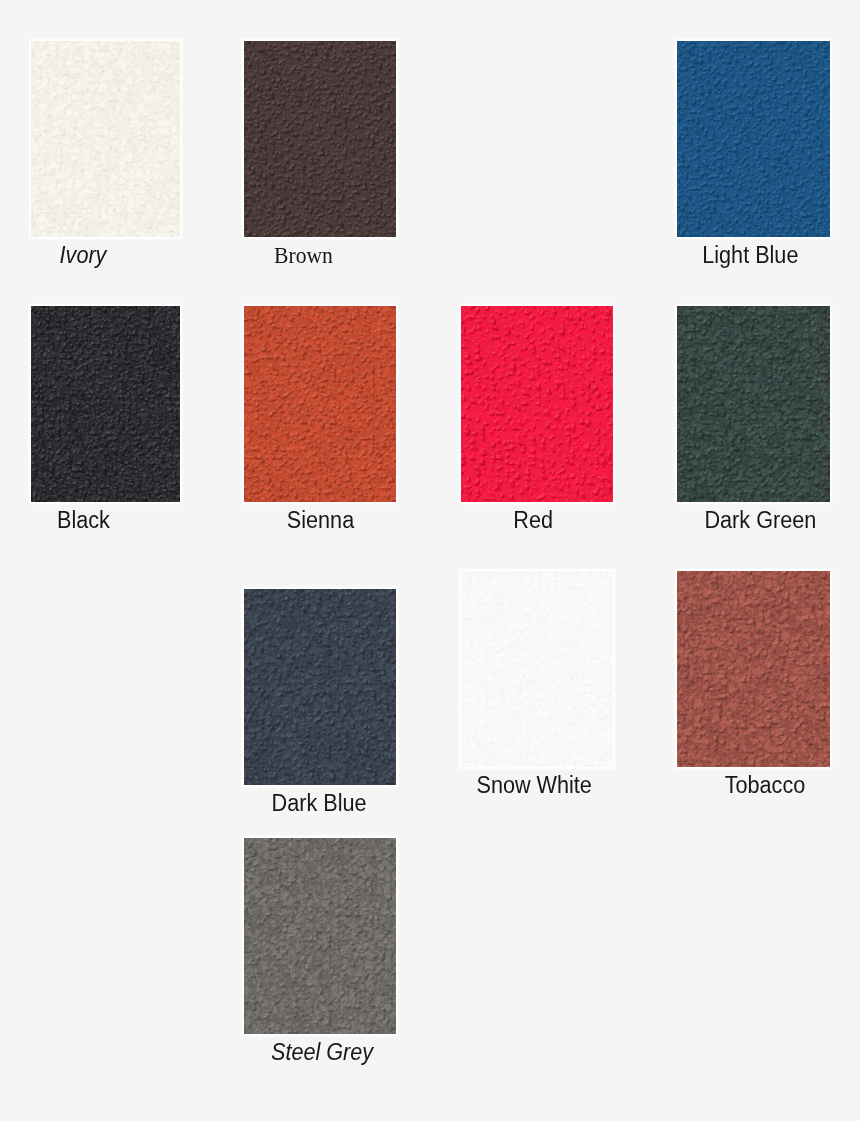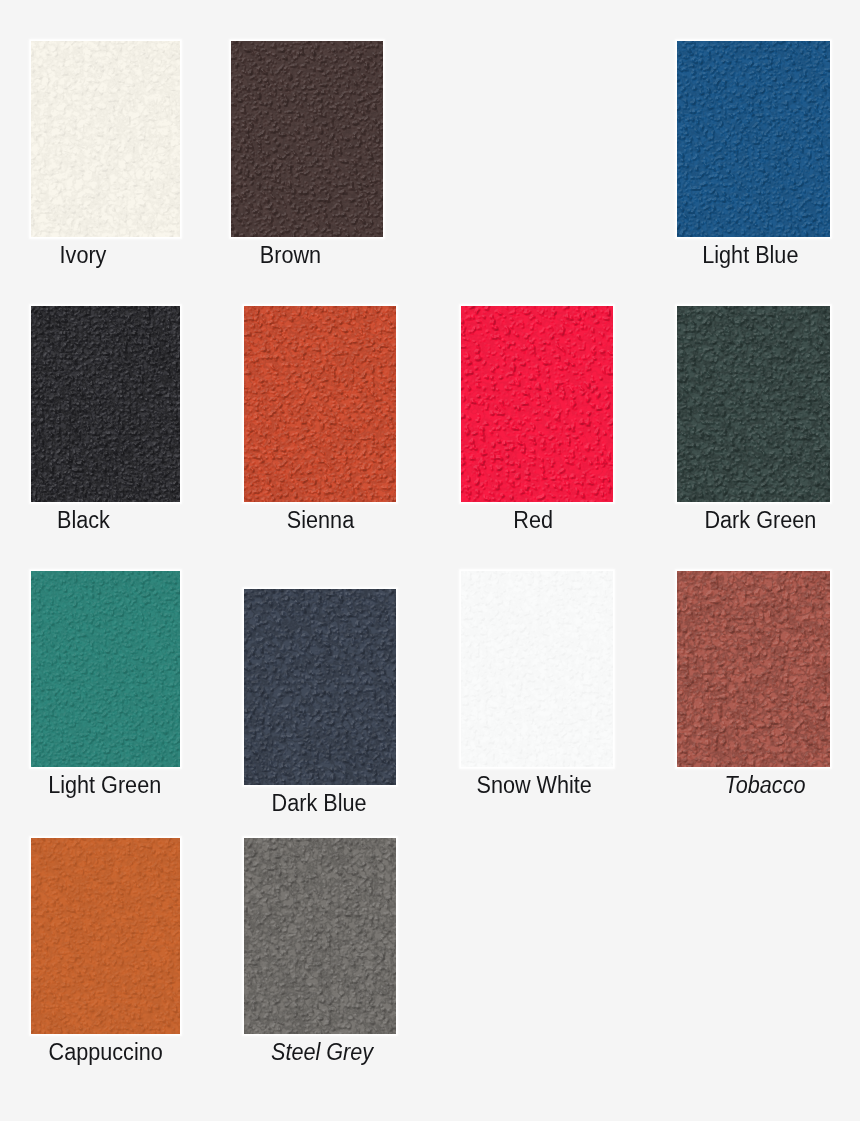--- a/index.html
+++ b/index.html
@@ -918,35 +918,35 @@
           <feFuncA type="table" tableValues="0 0 0 0 0 1 0 0 0 0 0"></feFuncA>
         </feComponentTransfer>
         <feGaussianBlur in="c" stdDeviation="0.35" result="bb"></feGaussianBlur>
         <feFlood flood-color="#000000" result="fl"></feFlood>
         <feComposite in="fl" in2="bb" operator="in"></feComposite>
       </filter>
     </defs>
   </svg>
 
 <div id="grid">
-  <div class="cell" style="left: 30.8px; top: 40.5px; width: 122px; height: 246px;">
+  <div class="cell" style="left: 30.8px; top: 40.5px; width: 122px; height: 246px; font-style: italic;">
     <div class="swatch" style="width: 149.4px; height: 196px; background: rgb(249, 246, 236);">
         <svg class="tex" width="149.4" height="196" style="opacity: 0.0484; mix-blend-mode: multiply;">
           <rect width="149.4" height="196" filter="url(#dk0)"></rect>
         </svg>
         <svg class="tex" width="149.4" height="196" style="opacity: 0.0748; mix-blend-mode: screen;">
           <rect width="149.4" height="196" filter="url(#lt0)"></rect>
         </svg>
         <svg class="tex" width="149.4" height="196" style="opacity: 0.035; mix-blend-mode: multiply;">
           <rect width="149.4" height="196" filter="url(#cr0)"></rect>
         </svg>
       </div>
     <div class="label" style="top: 203px; left: -9px;">Ivory</div>
   </div>
-  <div class="cell" style="left: 231px; top: 40.5px; width: 125px; height: 246px;">
+  <div class="cell" style="left: 244px; top: 40.5px; width: 125px; height: 246px; font-family: Liberation Serif, serif;">
     <div class="swatch" style="width: 152.1px; height: 196px; background: rgb(70, 52, 50);">
         <svg class="tex" width="152.1" height="196" style="opacity: 0.22; mix-blend-mode: multiply;">
           <rect width="152.1" height="196" filter="url(#dk1)"></rect>
         </svg>
         <svg class="tex" width="152.1" height="196" style="opacity: 0.34; mix-blend-mode: screen;">
           <rect width="152.1" height="196" filter="url(#lt1)"></rect>
         </svg>
         <svg class="tex" width="152.1" height="196" style="opacity: 0.1; mix-blend-mode: multiply;">
           <rect width="152.1" height="196" filter="url(#cr1)"></rect>
         </svg>
@@ -1016,34 +1016,20 @@
         </svg>
         <svg class="tex" width="152.7" height="196" style="opacity: 0.323; mix-blend-mode: screen;">
           <rect width="152.7" height="196" filter="url(#lt7)"></rect>
         </svg>
         <svg class="tex" width="152.7" height="196" style="opacity: 0.22; mix-blend-mode: multiply;">
           <rect width="152.7" height="196" filter="url(#cr7)"></rect>
         </svg>
       </div>
     <div class="label" style="top: 203px; left: 7px;">Dark Green</div>
   </div>
-  <div class="cell" style="left: 30.8px; top: 571.4px; width: 149.4px; height: 246px;">
-    <div class="swatch" style="width: 149.4px; height: 196px; background: rgb(41, 131, 120);">
-        <svg class="tex" width="149.4" height="196" style="opacity: 0.132; mix-blend-mode: multiply;">
-          <rect width="149.4" height="196" filter="url(#dk8)"></rect>
-        </svg>
-        <svg class="tex" width="149.4" height="196" style="opacity: 0.204; mix-blend-mode: screen;">
-          <rect width="149.4" height="196" filter="url(#lt8)"></rect>
-        </svg>
-        <svg class="tex" width="149.4" height="196" style="opacity: 0.06; mix-blend-mode: multiply;">
-          <rect width="149.4" height="196" filter="url(#cr8)"></rect>
-        </svg>
-      </div>
-    <div class="label" style="top: 203px; left: -1px;">Light Green</div>
-  </div>
   <div class="cell" style="left: 244.2px; top: 571.4px; width: 152.1px; height: 246px; margin-top: 18px;">
     <div class="swatch" style="width: 152.1px; height: 196px; background: rgb(56, 65, 81);">
         <svg class="tex" width="152.1" height="196" style="opacity: 0.209; mix-blend-mode: multiply;">
           <rect width="152.1" height="196" filter="url(#dk9)"></rect>
         </svg>
         <svg class="tex" width="152.1" height="196" style="opacity: 0.323; mix-blend-mode: screen;">
           <rect width="152.1" height="196" filter="url(#lt9)"></rect>
         </svg>
         <svg class="tex" width="152.1" height="196" style="opacity: 0.19; mix-blend-mode: multiply;">
           <rect width="152.1" height="196" filter="url(#cr9)"></rect>
@@ -1058,47 +1044,33 @@
         </svg>
         <svg class="tex" width="152.4" height="196" style="opacity: 0.034; mix-blend-mode: screen;">
           <rect width="152.4" height="196" filter="url(#lt10)"></rect>
         </svg>
         <svg class="tex" width="152.4" height="196" style="opacity: 0.01; mix-blend-mode: multiply;">
           <rect width="152.4" height="196" filter="url(#cr10)"></rect>
         </svg>
       </div>
     <div class="label" style="top: 203px; left: -3px;">Snow White</div>
   </div>
-  <div class="cell" style="left: 677.3px; top: 571.4px; width: 182px; height: 246px; font-style: italic;">
+  <div class="cell" style="left: 677.3px; top: 571.4px; width: 182px; height: 246px;">
     <div class="swatch" style="width: 152.7px; height: 196px; background: rgb(170, 85, 73);">
         <svg class="tex" width="152.7" height="196" style="opacity: 0.209; mix-blend-mode: multiply;">
           <rect width="152.7" height="196" filter="url(#dk11)"></rect>
         </svg>
         <svg class="tex" width="152.7" height="196" style="opacity: 0.323; mix-blend-mode: screen;">
           <rect width="152.7" height="196" filter="url(#lt11)"></rect>
         </svg>
         <svg class="tex" width="152.7" height="196" style="opacity: 0.19; mix-blend-mode: multiply;">
           <rect width="152.7" height="196" filter="url(#cr11)"></rect>
         </svg>
       </div>
     <div class="label" style="top: 203px; left: -3px;">Tobacco</div>
-  </div>
-  <div class="cell" style="left: 30.8px; top: 837.6px; width: 149.4px; height: 246px;">
-    <div class="swatch" style="width: 149.4px; height: 196px; background: rgb(201, 98, 43);">
-        <svg class="tex" width="149.4" height="196" style="opacity: 0.099; mix-blend-mode: multiply;">
-          <rect width="149.4" height="196" filter="url(#dk12)"></rect>
-        </svg>
-        <svg class="tex" width="149.4" height="196" style="opacity: 0.153; mix-blend-mode: screen;">
-          <rect width="149.4" height="196" filter="url(#lt12)"></rect>
-        </svg>
-        <svg class="tex" width="149.4" height="196" style="opacity: 0.055; mix-blend-mode: multiply;">
-          <rect width="149.4" height="196" filter="url(#cr12)"></rect>
-        </svg>
-      </div>
-    <div class="label" style="top: 203px;">Cappuccino</div>
   </div>
   <div class="cell" style="left: 244.2px; top: 837.6px; width: 152.1px; height: 246px; font-style: italic;">
     <div class="swatch" style="width: 152.1px; height: 196px; background: rgb(115, 112, 108);">
         <svg class="tex" width="152.1" height="196" style="opacity: 0.198; mix-blend-mode: multiply;">
           <rect width="152.1" height="196" filter="url(#dk13)"></rect>
         </svg>
         <svg class="tex" width="152.1" height="196" style="opacity: 0.306; mix-blend-mode: screen;">
           <rect width="152.1" height="196" filter="url(#lt13)"></rect>
         </svg>
         <svg class="tex" width="152.1" height="196" style="opacity: 0.18; mix-blend-mode: multiply;">

